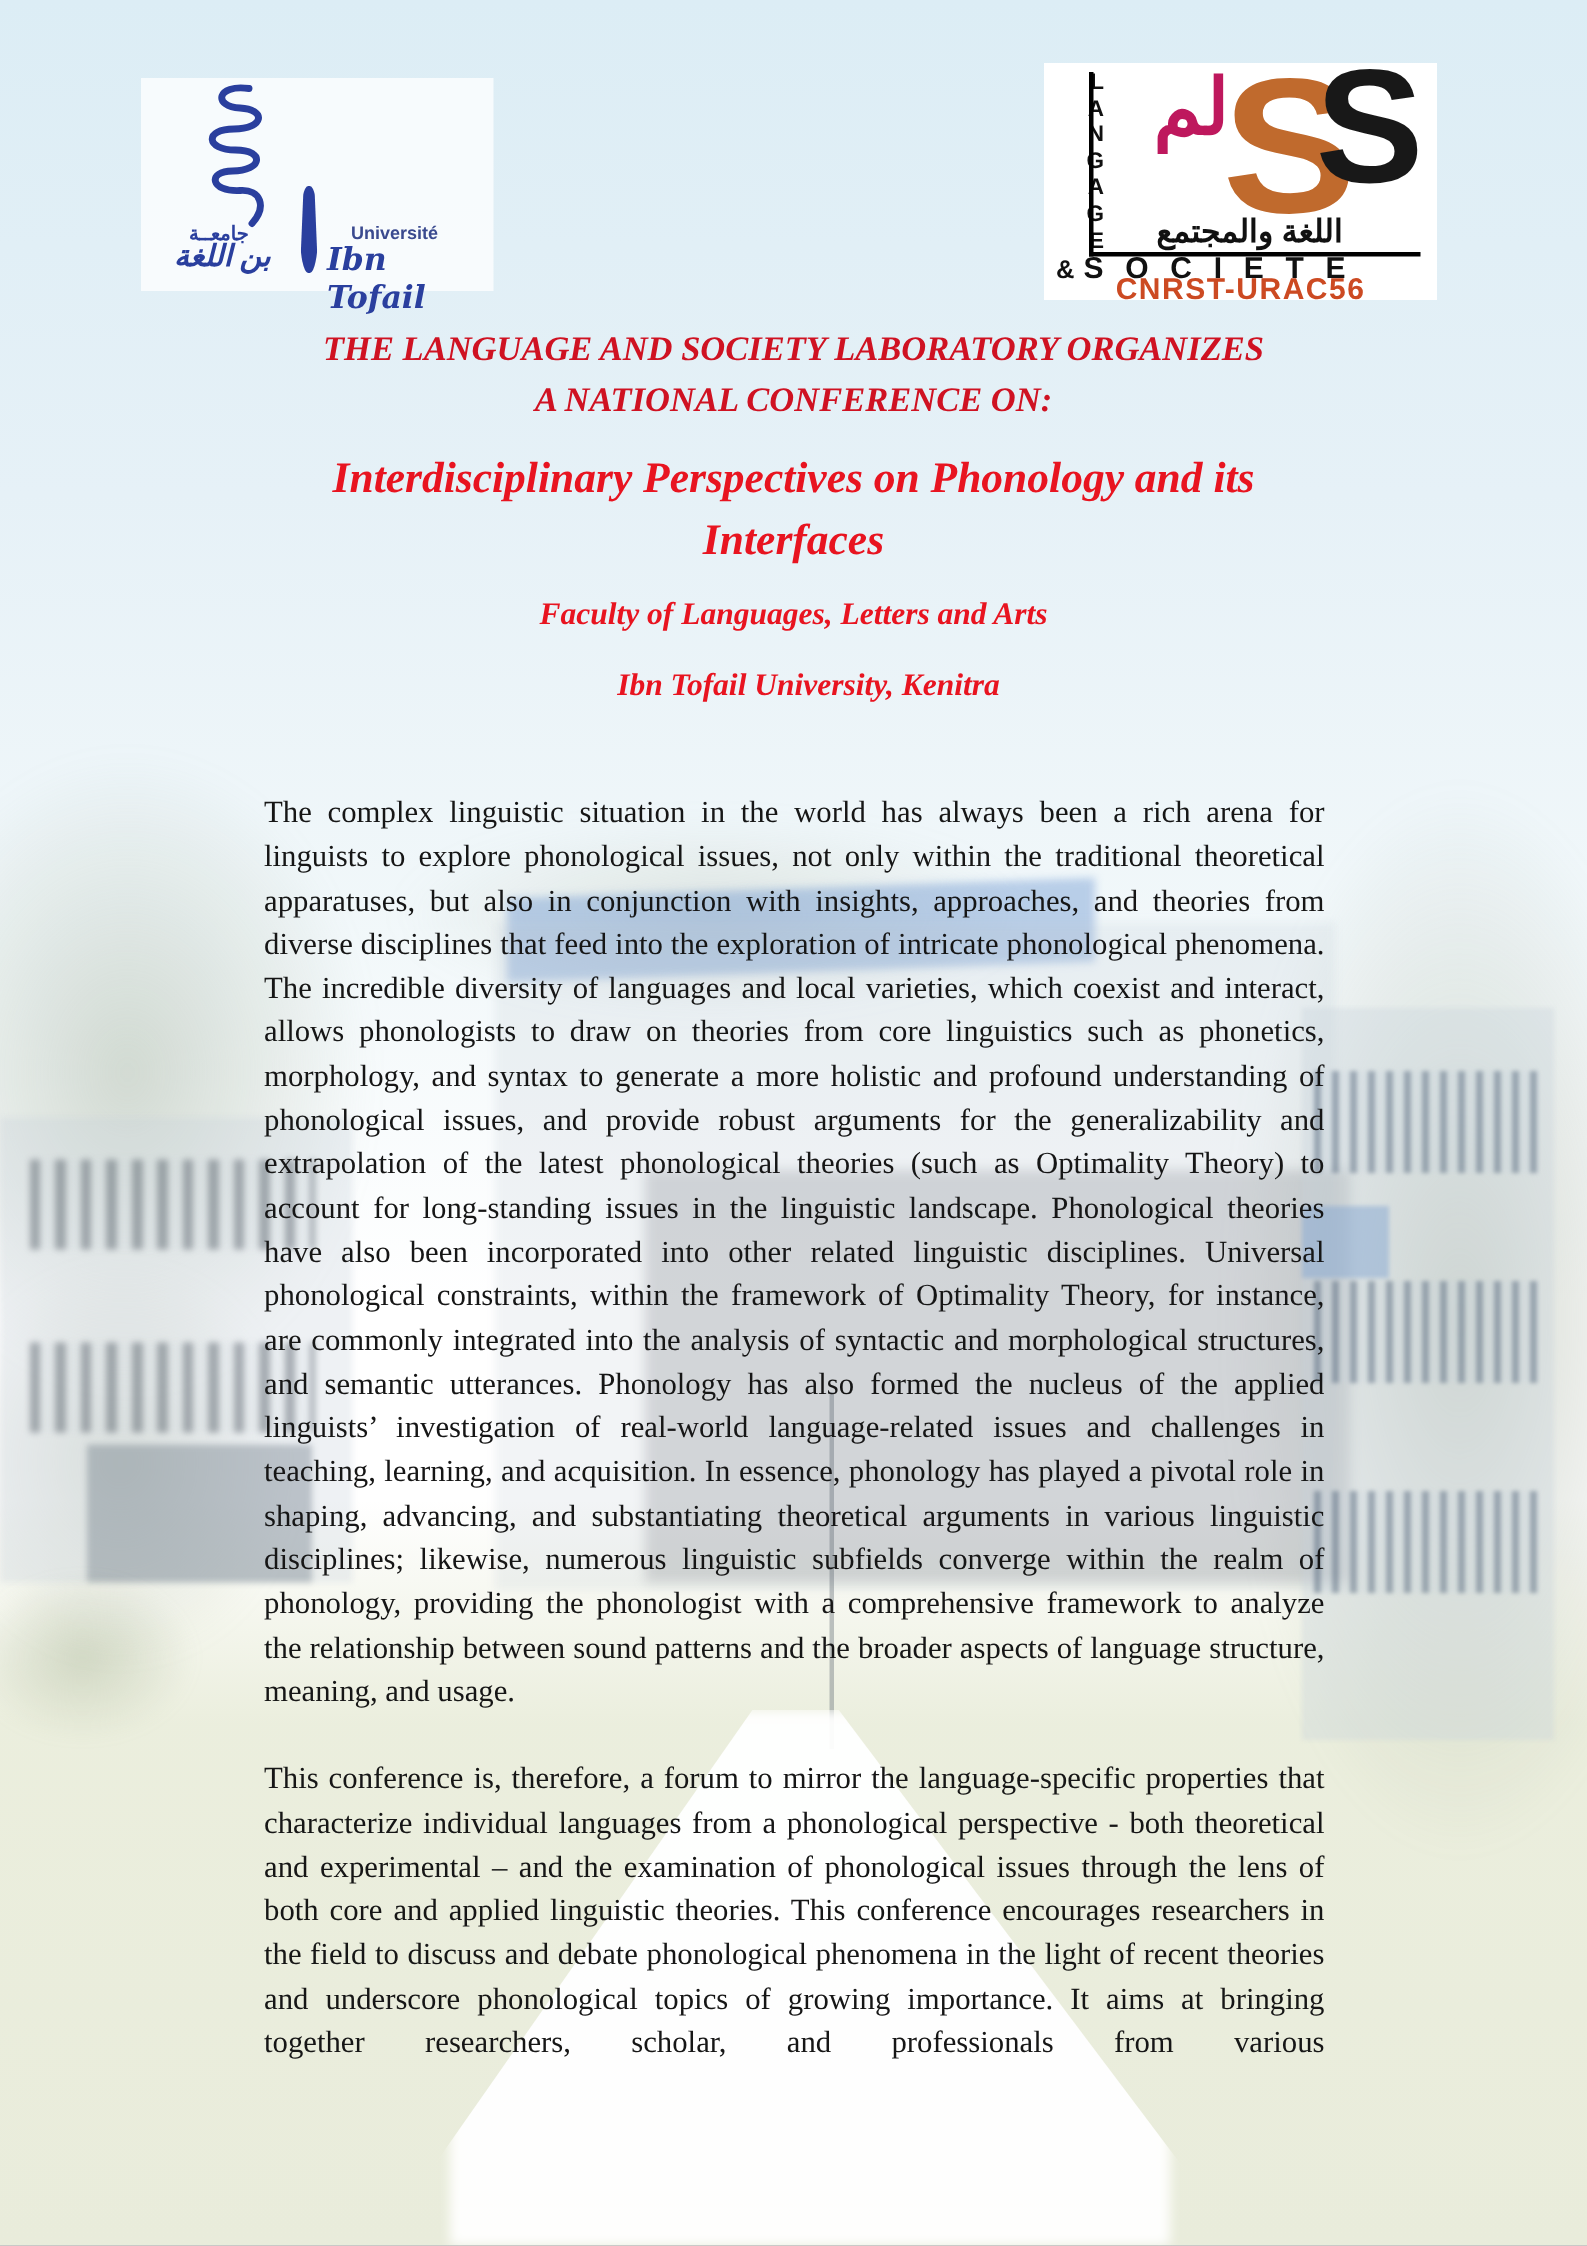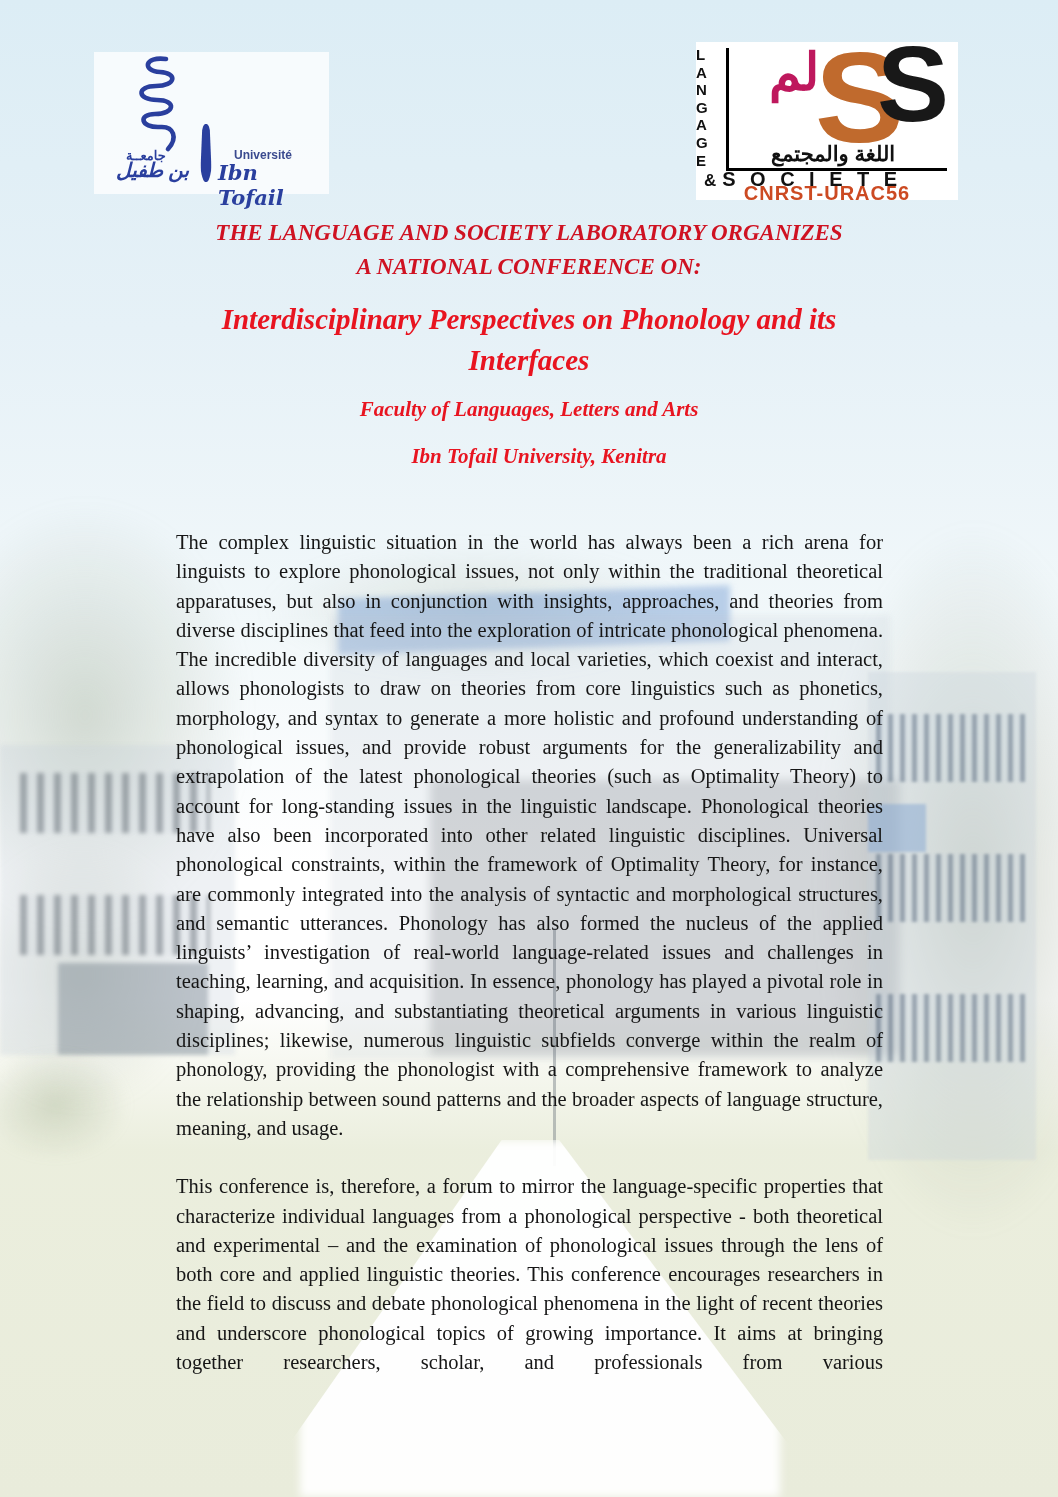--- a/index.html
+++ b/index.html
@@ -49,22 +49,22 @@
   .ll-univ{position:absolute;left:140px;top:96px;font-family:"Liberation Sans",sans-serif;
     font-size:12px;font-weight:bold;color:#3a4a8f;text-align:right;}
   .ll-name{position:absolute;left:124px;top:108px;font-style:italic;font-weight:bold;
     font-size:21px;color:#2a3f9e;font-family:"DejaVu Serif",serif;}
   .ll-ar-top{position:absolute;left:32px;top:96px;font-size:13px;color:#2a3f9e;font-weight:bold;}
   .ll-ar-bot{position:absolute;left:22px;top:106px;font-size:20px;color:#2a3f9e;font-weight:bold;font-style:italic;}
 
   
   .logo-right{position:absolute;left:696px;top:42px;width:262px;height:158px;background:#ffffff;
     font-family:"Liberation Sans",sans-serif;}
-  .lr-vert{position:absolute;left:0;top:4px;width:15px;font-size:15px;font-weight:bold;color:#111;
-    line-height:17.6px;word-break:break-all;letter-spacing:0;text-align:left;}
+  .lr-vert{position:absolute;left:25px;top:4px;width:15px;font-size:15px;font-weight:bold;color:#111;
+    line-height:17.6px;word-break:break-all;letter-spacing:0;text-align:right;}
   .lr-frame{position:absolute;left:30px;top:6px;width:218px;height:120px;border-left:3px solid #000;border-bottom:3px solid #000;}
   .lr-arabic-mono{position:absolute;left:40px;top:-2px;font-size:52px;font-weight:bold;color:#be185d;line-height:1;}
   .lr-s-orange{position:absolute;left:88px;top:-14px;font-size:128px;font-weight:bold;color:#c06a2d;
     line-height:1;transform:scaleX(1.05);}
   .lr-s-black{position:absolute;left:148px;top:-18px;font-size:108px;font-weight:bold;color:#181818;line-height:1;}
   .lr-arabic{position:absolute;left:42px;top:94px;font-size:21px;font-weight:bold;color:#111;}
   .lr-bottom{position:absolute;left:8px;top:126px;width:246px;display:flex;align-items:baseline;}
   .lr-amp{font-size:17px;font-weight:bold;color:#111;margin-right:6px;}
   .lr-soc{font-size:20px;font-weight:bold;color:#111;letter-spacing:14.5px;}
   .lr-caption{position:absolute;left:0;top:140px;width:100%;text-align:center;
@@ -119,21 +119,21 @@
   <div class="content">
 
     <div class="logo-left">
       <svg class="ll-squiggle" width="70" height="100" viewBox="0 0 70 100">
         <path d="M44,5 C22,2 20,17 38,18 C56,19 54,32 34,32 C14,32 15,46 35,46 C55,46 53,60 33,60 C16,60 18,74 38,73 C52,72 56,84 46,95" stroke="#2a3f9e" stroke-width="4.6" fill="none" stroke-linecap="round"></path>
       </svg>
       <div class="ll-alif"></div>
       <div class="ll-univ">Université</div>
       <div class="ll-name">Ibn Tofail</div>
       <div class="ll-ar-top">جامعــة</div>
-      <div class="ll-ar-bot">بن طفيل</div>
+      <div class="ll-ar-bot">بن اللغة</div>
     </div>
 
     <div class="logo-right">
       <div class="lr-vert">LANGAGE</div>
       <div class="lr-frame">
         <div class="lr-arabic-mono">لم</div>
         <div class="lr-s-orange">S</div>
         <div class="lr-s-black">S</div>
         <div class="lr-arabic">اللغة والمجتمع</div>
       </div>

